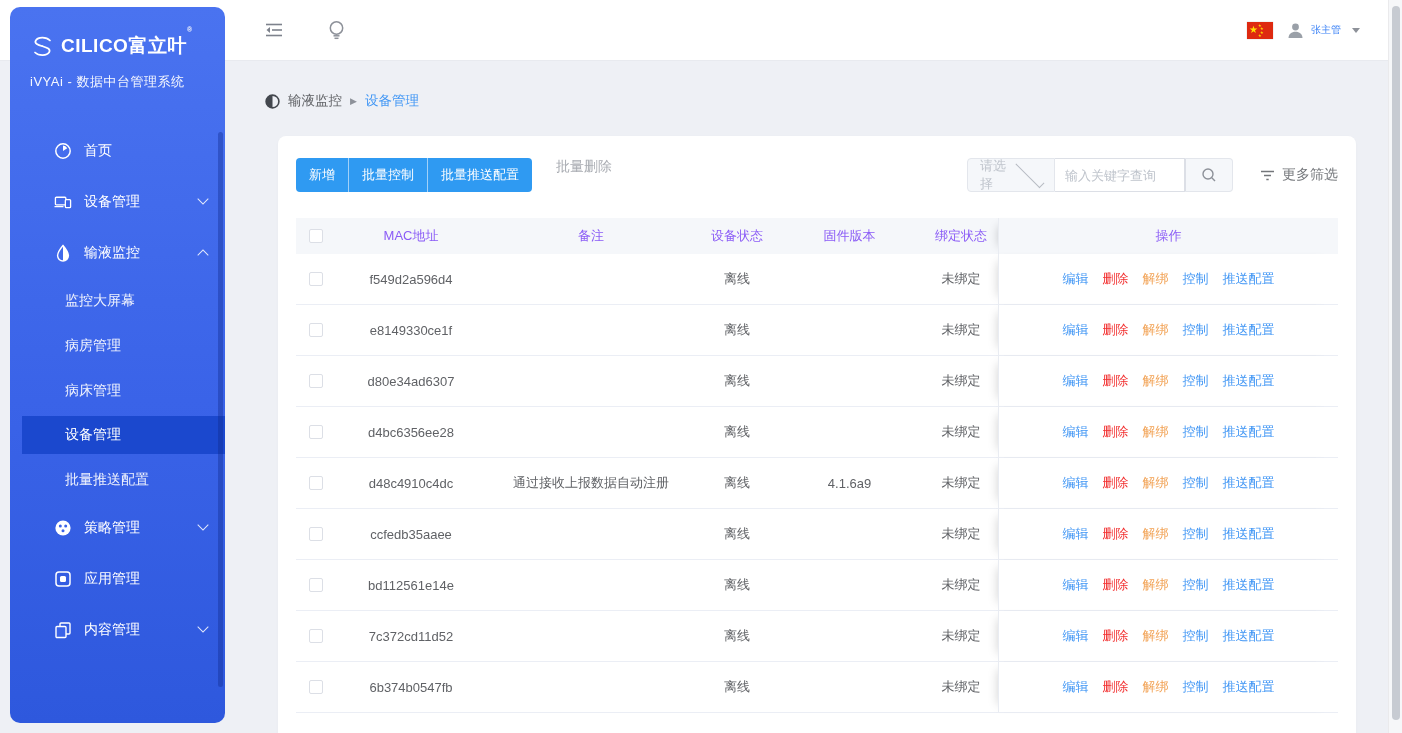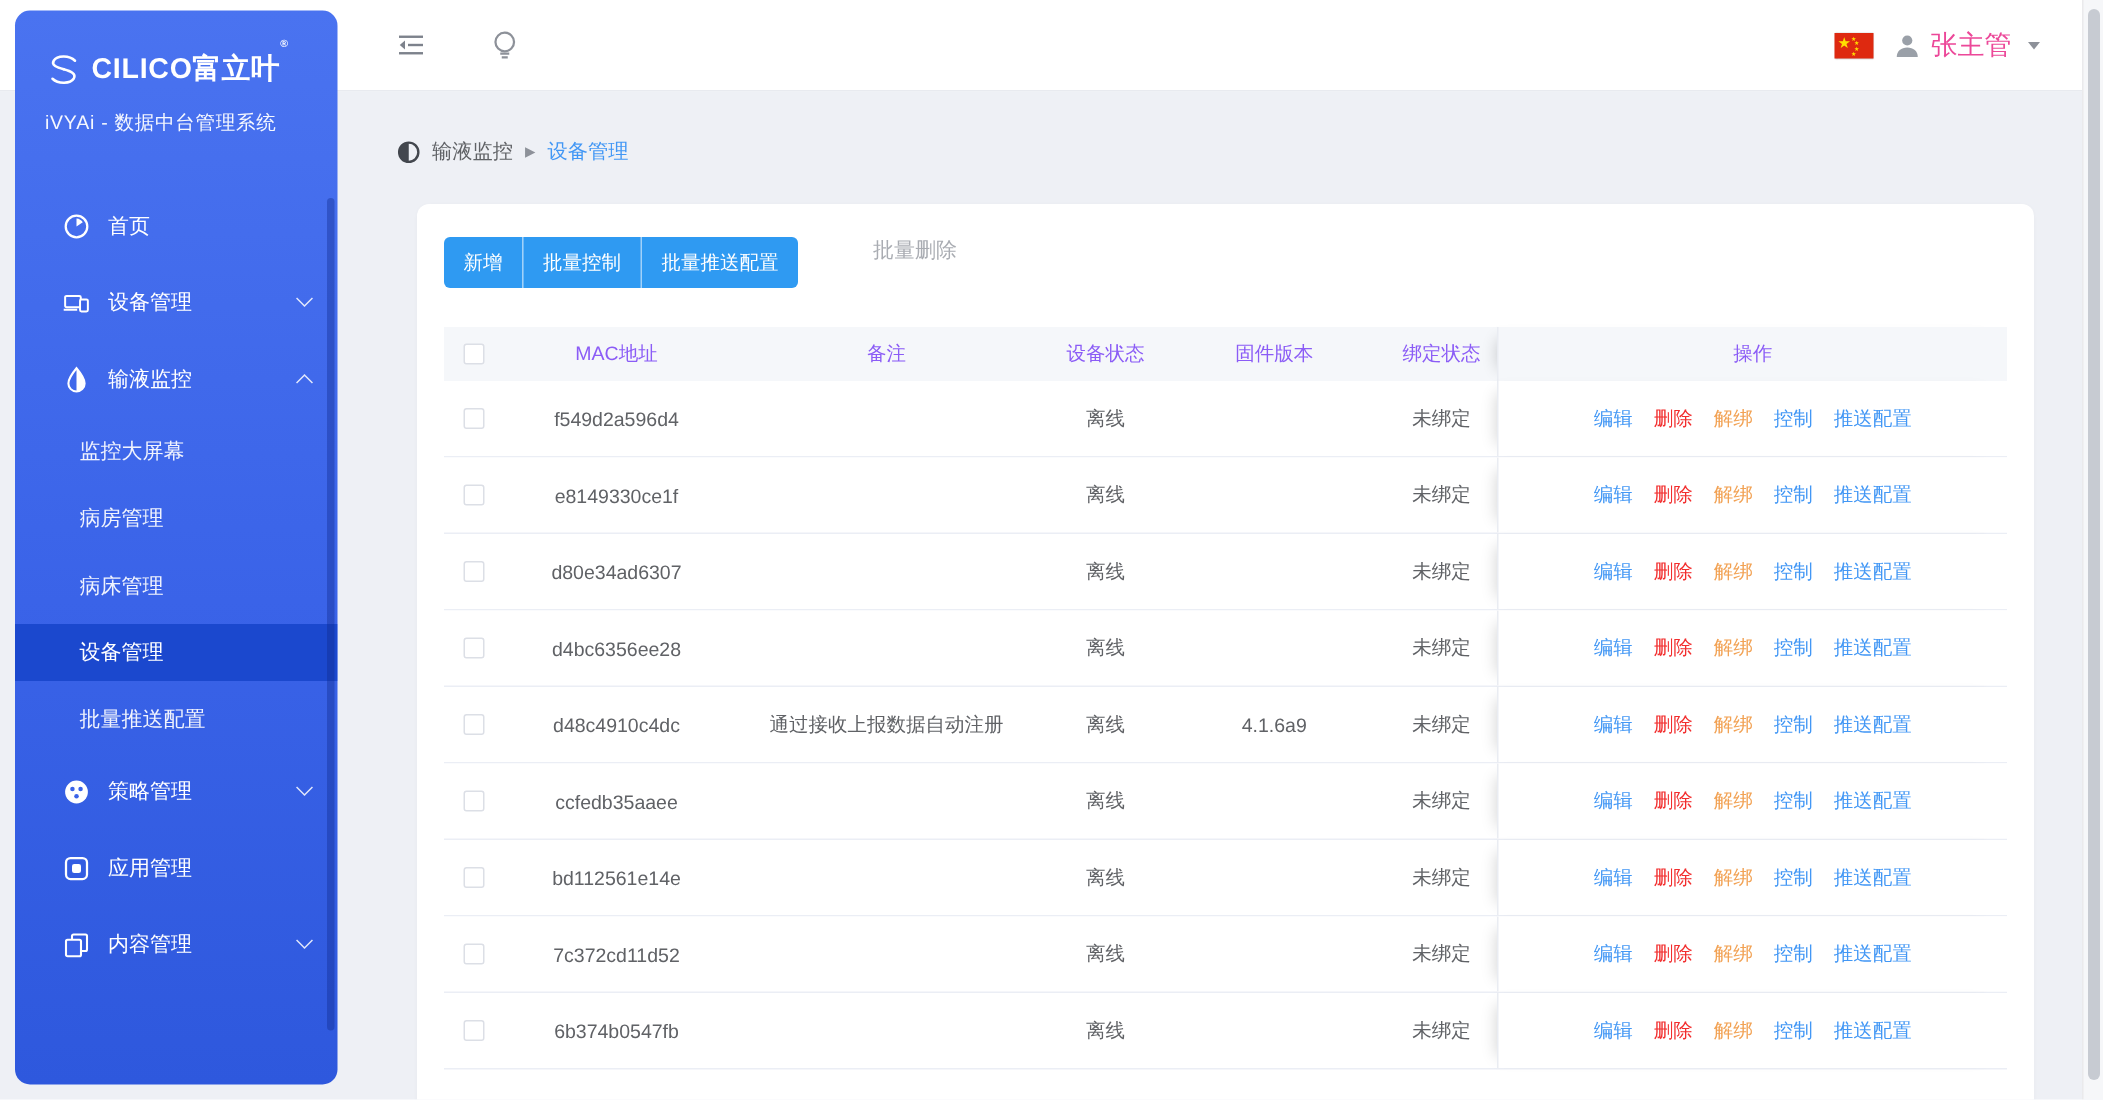--- a/index.html
+++ b/index.html
@@ -8,32 +8,32 @@
 
   
   .topbar { position:absolute; left:0; top:0; width:1402px; height:61px; background:#fff; border-bottom:1px solid #e8eaef; z-index:5; display:flex; align-items:center; }
   .topbar-left { display:flex; align-items:center; gap:40px; margin-left:263px; }
   .tb-icon { width:22px; height:22px; display:flex; align-items:center; justify-content:center; cursor:pointer; }
   .topbar-right { margin-left:auto; margin-right:42px; display:flex; align-items:center; gap:14px; }
   .flag { width:26px; height:17px; background:#de2910; position:relative; box-shadow:0 0 1px rgba(0,0,0,.3); }
   .flag .star-big { position:absolute; left:2px; top:-1px; color:#ffde00; font-size:10px; line-height:17px; }
   .flag .star-s { position:absolute; color:#ffde00; font-size:4px; line-height:4px; }
   .user-wrap { display:flex; align-items:center; gap:7px; cursor:pointer; }
-  .user-name { font-size:18px; color:#ec4899; }
+  .user-name { font-size:10px; color:#3b82f6; }
   .caret-down { width:0; height:0; border-left:4px solid transparent; border-right:4px solid transparent; border-top:5px solid #8d9199; margin-left:4px; }
 
   
   .sidebar { position:absolute; left:10px; top:7px; width:215px; height:716px; border-radius:10px;
     background:linear-gradient(180deg,#4a73f0 0%,#3a63e8 55%,#2e58dd 100%); z-index:10; overflow:hidden; color:#fff; }
   .logo-block { padding:26px 0 0 20px; }
   .brand-row { display:flex; align-items:center; gap:6px; }
   .brand-text { font-size:19px; font-weight:bold; letter-spacing:.5px; }
   .reg { font-size:7px; vertical-align:top; position:relative; top:-7px; }
   .brand-sub { font-size:13px; margin-top:14px; letter-spacing:.5px; color:rgba(255,255,255,.95); }
-  .menu { margin-top:34px; }
+  .menu { margin-top:34px;padding-left:12px; }
   .menu-item { height:51px; display:flex; align-items:center; padding-left:32px; cursor:pointer; font-size:14px; position:relative; }
   .menu-item .mi-icon { width:18px; height:18px; margin-right:12px; flex:none; display:flex; }
   .chev { position:absolute; right:18px; width:8px; height:8px; border-right:1.6px solid rgba(255,255,255,.85); border-bottom:1.6px solid rgba(255,255,255,.85); }
   .chev.down { transform:rotate(45deg); top:19px; }
   .chev.up { transform:rotate(-135deg); top:24px; }
   .submenu .sub-item { height:45px; display:flex; align-items:center; padding-left:43px; font-size:14px; cursor:pointer; color:rgba(255,255,255,.92); }
   .submenu .sub-item.active { background:#1b48ce; height:38px; margin:3px 0; color:#fff; }
   .side-thumb { position:absolute; right:2px; top:125px; width:5px; height:555px; border-radius:3px; background:rgba(16,42,140,.38); }
 
   
@@ -43,21 +43,21 @@
   .bc-sep { font-size:9px; color:#8d9199; }
   .bc-current { color:#4297f5; cursor:pointer; }
 
   .card { margin:26px 46px 0 53px; background:#fff; border-radius:8px; min-height:640px; padding:22px 18px; box-shadow:0 1px 3px rgba(0,0,0,.03); }
 
   
   .toolbar { display:flex; }
   .btn-group { display:flex; border-radius:4px; overflow:hidden; }
   .btn-blue { background:#2f9af2; color:#fff; font-size:13px; height:34px; display:flex; align-items:center; padding:0 13px; cursor:pointer; border-right:1px solid rgba(255,255,255,.55); }
   .btn-blue:last-child { border-right:none; }
-  .batch-del { margin-left:50px; font-size:14px; color:#a9acb2; cursor:default; }
+  .batch-del { margin-left:24px; font-size:14px; color:#a9acb2; cursor:default; }
   .toolbar-right { margin-left:auto; display:flex; align-items:center; }
   .filter-group { display:flex; height:34px; }
   .f-select { width:88px; background:#f5f7fa; border:1px solid #e3e6ec; border-radius:4px 0 0 4px; display:flex; align-items:center; padding:0 8px 0 12px; cursor:pointer; }
   .f-select span { font-size:13px; color:#bfc4cc; flex:1; }
   .sel-chev { width:7px; height:7px; border-right:1.4px solid #b6bac2; border-bottom:1.4px solid #b6bac2; transform:rotate(45deg); margin-top:-3px; }
   .f-input { width:130px; border:1px solid #dcdfe6; border-left:none; padding:0 10px; font-size:13px; color:#606266; outline:none; font-family:inherit; }
   .f-input::placeholder { color:#bfc4cc; }
   .f-search { width:48px; background:#f5f7fa; border:1px solid #e3e6ec; border-left:1px solid #dcdfe6; border-radius:0 4px 4px 0; display:flex; align-items:center; justify-content:center; cursor:pointer; }
   .more-filter { display:flex; align-items:center; gap:7px; margin-left:27px; font-size:14px; color:#73767a; cursor:pointer; }
 
@@ -252,20 +252,43 @@
   <div class="card">
 
     <div class="toolbar">
       <div class="btn-group">
         <div class="btn-blue">新增</div>
         <div class="btn-blue">批量控制</div>
         <div class="btn-blue">批量推送配置</div>
       </div>
       <div class="batch-del">批量删除</div>
 
+      <div class="toolbar-right">
+        <div class="filter-group">
+          <div class="f-select">
+            <span>请选择</span>
+            <span class="sel-chev"></span>
+          </div>
+          <input class="f-input" placeholder="输入关键字查询" style="">
+          <div class="f-search">
+            <svg width="16" height="16" viewBox="0 0 16 16">
+                <circle cx="7" cy="7" r="5" fill="none" stroke="#8d9199" stroke-width="1.4"></circle>
+                <line x1="10.8" y1="10.8" x2="14" y2="14" stroke="#8d9199" stroke-width="1.4"></line>
+              </svg>
+          </div>
+        </div>
+        <div class="more-filter">
+          <svg width="15" height="13" viewBox="0 0 15 13">
+              <line x1="1" y1="2.5" x2="14" y2="2.5" stroke="#73767a" stroke-width="1.5"></line>
+              <line x1="4" y1="6.5" x2="11" y2="6.5" stroke="#73767a" stroke-width="1.5"></line>
+              <line x1="6.3" y1="10.5" x2="8.7" y2="10.5" stroke="#73767a" stroke-width="1.5"></line>
+            </svg>
+          <span>更多筛选</span>
+        </div>
+      </div>
     </div>
 
     <div class="table">
 
       <div class="tr thead">
         <div class="c c-check">
             <span class="checkbox"></span>
           </div>
         <div class="c c-mac">MAC地址</div>
         <div class="c c-remark">备注</div>

